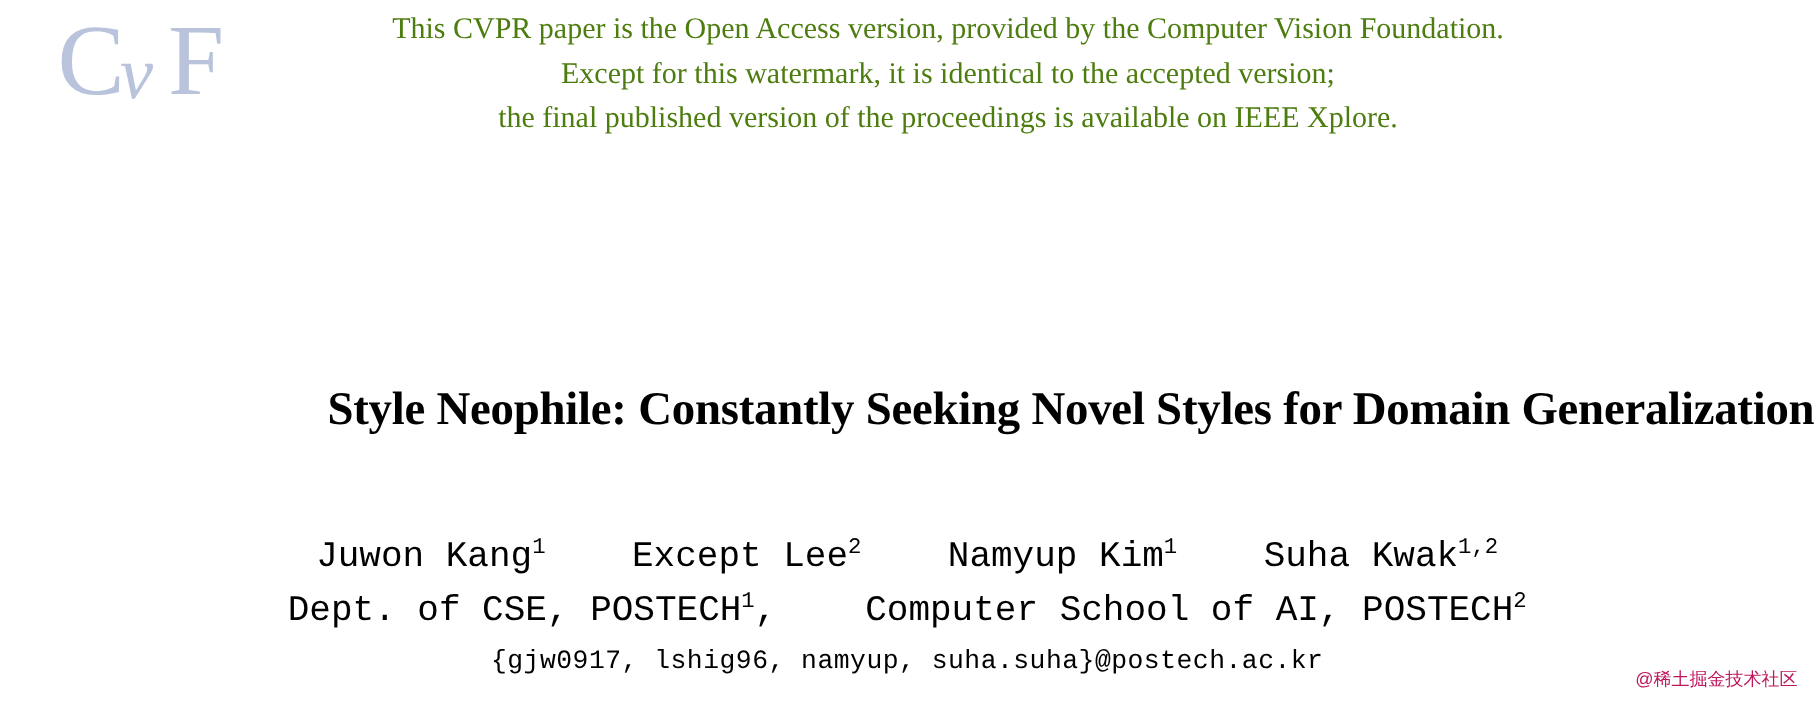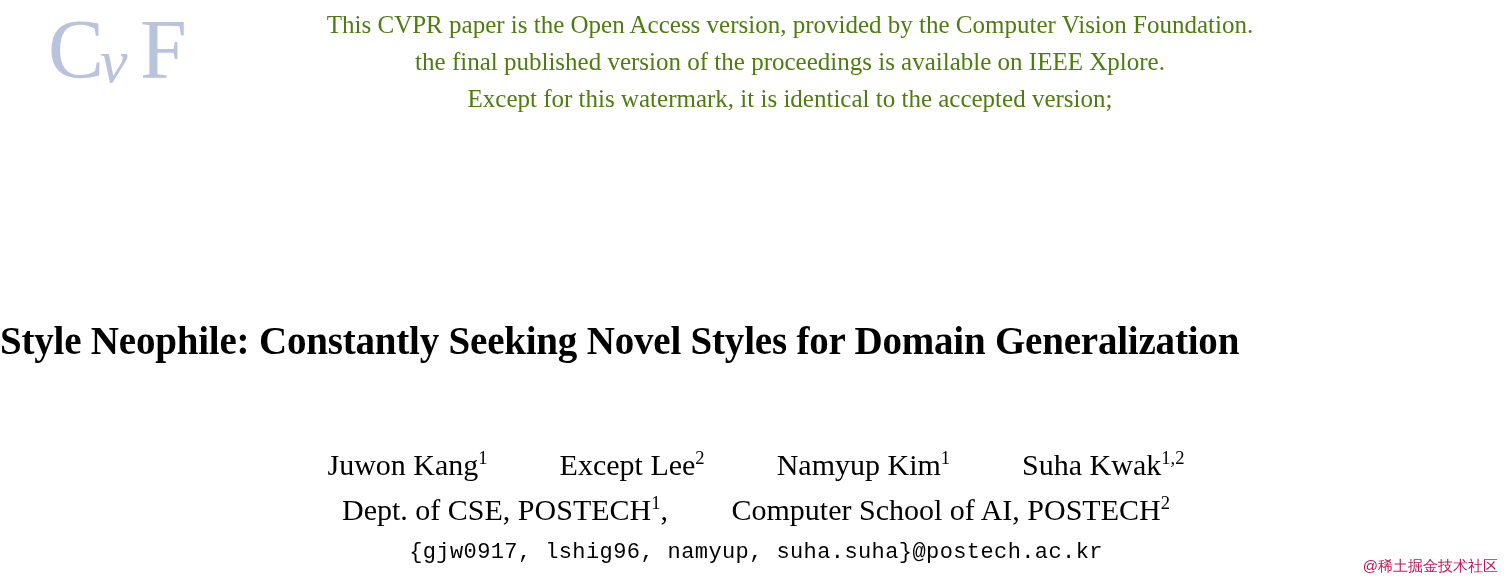--- a/index.html
+++ b/index.html
@@ -47,36 +47,36 @@
     font-family: Liberation Serif, serif;
   }
   .watermark-text div { white-space: nowrap; }
 
   
   .paper-title {
     position: absolute;
     left: 0;
     top: 318px;
     width: 1512px;
-    text-align: left;
+    text-align: right;
     font-size: 39px;
     font-weight: bold;
     letter-spacing: -0.2px;
     font-family: "Liberation Serif", serif;
   }
 
   
   .authors-block {
     position: absolute;
     left: 0;
     top: 443px;
     width: 1512px;
     text-align: center;
     font-size: 30px;
-    font-family: Liberation Serif, serif;
+    font-family: Liberation Mono, monospace;
   }
   .authors-row {
     display: flex;
     justify-content: center;
     align-items: baseline;
     gap: 0px;
     line-height: 44px;
   }
   .author {
     display: inline-block;
@@ -131,22 +131,22 @@
   <div class="cvf-logo">
     <svg width="150" height="86" viewBox="0 0 150 86" aria-hidden="true">
       <text x="0" y="70" font-family="Liberation Serif, serif" font-size="84" fill="#b9c4dc">C</text>
       <text x="52" y="74" font-family="Liberation Serif, serif" font-size="62" fill="#b9c4dc" font-style="italic">v</text>
       <text x="92" y="70" font-family="Liberation Serif, serif" font-size="84" fill="#b9c4dc">F</text>
     </svg>
   </div>
 
   <div class="watermark-text">
     <div>This CVPR paper is the Open Access version, provided by the Computer Vision Foundation.</div>
+    <div>Except for this watermark, it is identical to the accepted version;</div>
     <div>the final published version of the proceedings is available on IEEE Xplore.</div>
-    <div>Except for this watermark, it is identical to the accepted version;</div>
   </div>
 
 </div>
 
 <div class="paper-title">Style Neophile: Constantly Seeking Novel Styles for Domain Generalization</div>
 
 <div class="authors-block">
 
   <div class="authors-row">
     <span class="author"><span>Juwon Kang</span><sup>1</sup></span>

